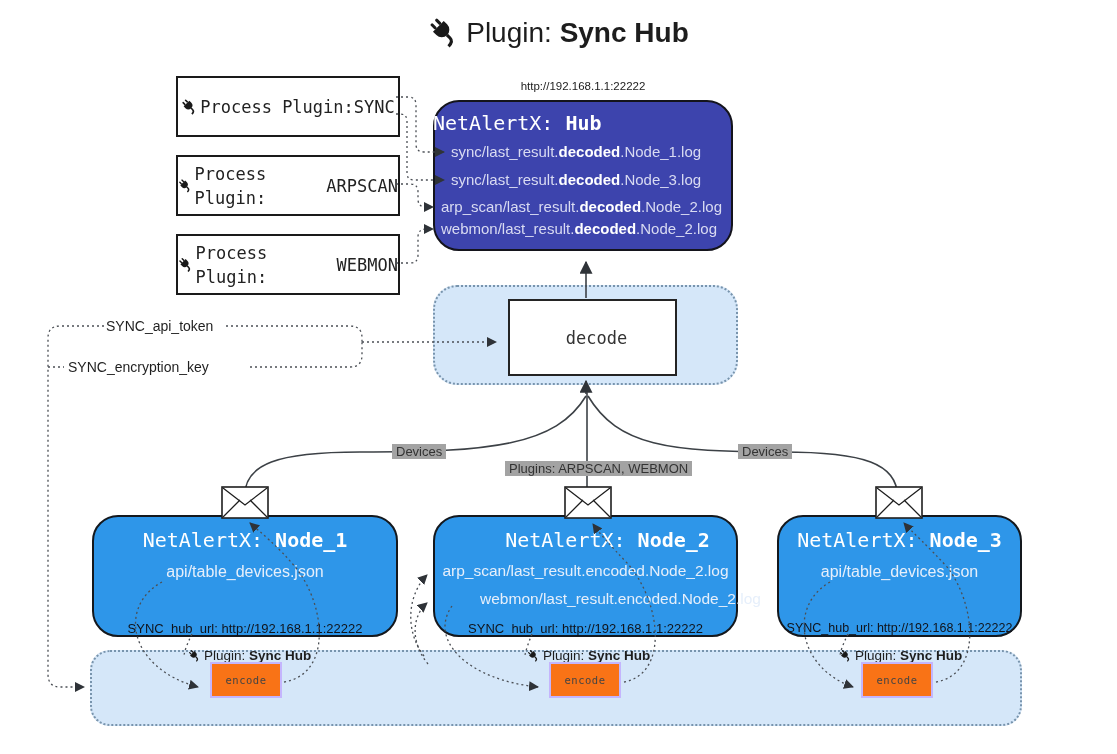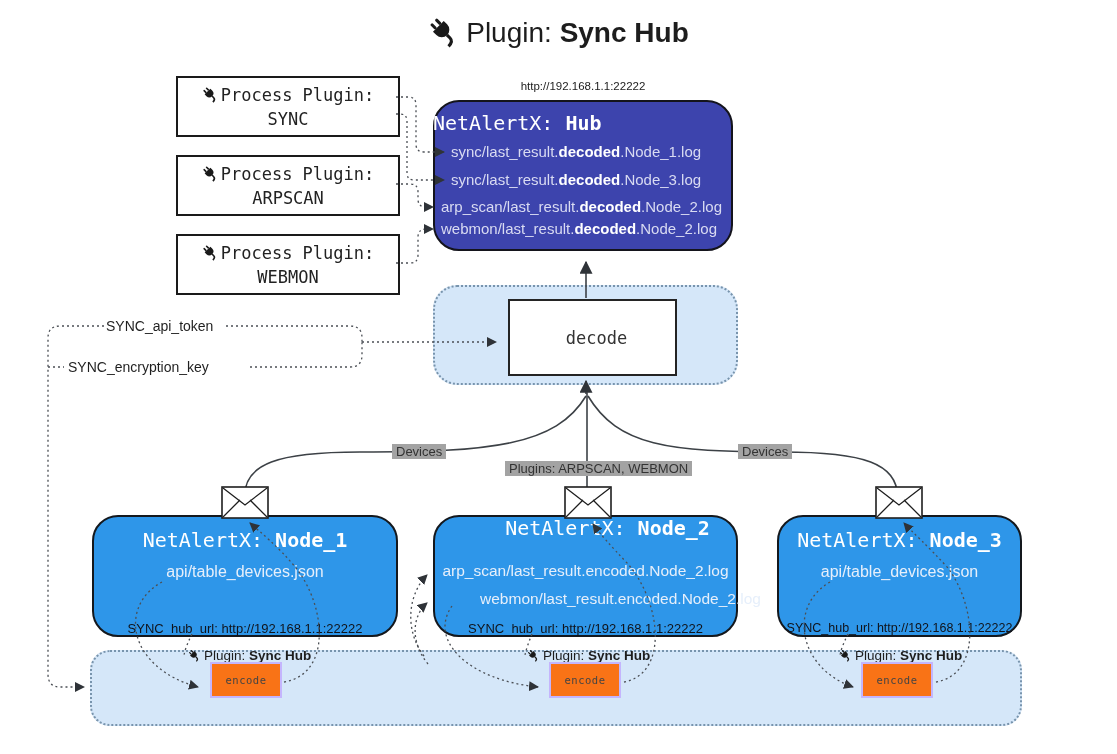--- a/index.html
+++ b/index.html
@@ -6,21 +6,21 @@
   #canvas{position:relative;width:1117px;height:754px;background:#fff;overflow:hidden;
           font-family:"Liberation Sans","DejaVu Sans",sans-serif;color:#222;}
   .abs{position:absolute;}
   
   #page-title{left:0;top:16px;width:1117px;text-align:center;font-size:28px;color:#1d1d1d;z-index:2;}
   #page-title .plug{vertical-align:-6px;margin-right:6px;}
   .b{font-weight:bold;}
   
   .pbox{left:176px;width:220px;height:57px;background:#fff;border:2px solid #1a1a1a;z-index:2;
         font-family:"DejaVu Sans Mono","Liberation Mono",monospace;font-size:17px;color:#222;
-        display:flex;flex-direction:column;justify-content:center;align-items:center;line-height:24px;}
+        display:flex;flex-direction:row;justify-content:center;align-items:center;line-height:24px;}
   .pbox .l1{display:flex;align-items:center;gap:2px;}
   
   #hub{left:433px;top:100px;width:300px;height:151px;background:#3d44ad;border:2px solid #14141c;
        border-radius:26px;z-index:1;box-sizing:border-box;}
   #hub-title{left:433px;top:111px;width:300px;text-align:left;z-index:2;color:#fff;
        font-family:"DejaVu Sans Mono","Liberation Mono",monospace;font-size:20px;}
   .hubline{z-index:2;font-size:15px;color:#d9dbf2;white-space:nowrap;}
   .hubline .b{color:#fff;}
   #hub-url{left:433px;top:80px;width:300px;text-align:center;font-size:11.5px;color:#1c1c1c;z-index:2;}
   
@@ -121,21 +121,21 @@
   <div class="abs edge-lbl" style="left:392px;top:444px;">Devices</div>
   <div class="abs edge-lbl" style="left:505px;top:461px;">Plugins: ARPSCAN, WEBMON</div>
   <div class="abs edge-lbl" style="left:738px;top:444px;">Devices</div>
 
   <div class="abs node" style="left:92px;top:515px;width:306px;height:122px;"></div>
   <div class="abs node-title" style="left:92px;top:528px;width:306px;"><span>NetAlertX: </span><span class="b">Node_1</span></div>
   <div class="abs node-line" style="left:92px;top:563px;width:306px;">api/table_devices.json</div>
   <div class="abs node-url" style="left:92px;top:621px;width:306px;">SYNC_hub_url: http://192.168.1.1:22222</div>
 
   <div class="abs node" style="left:433px;top:515px;width:305px;height:122px;"></div>
-  <div class="abs node-title" style="left:433px;top:516px;width:349px;"><span>NetAlertX: </span><span class="b">Node_2</span></div>
+  <div class="abs node-title" style="left:433px;top:528px;width:349px;"><span>NetAlertX: </span><span class="b">Node_2</span></div>
   <div class="abs node-line" style="left:433px;top:562px;width:305px;font-size:15.5px;">arp_scan/last_result.encoded.Node_2.log</div>
   <div class="abs node-line" style="left:433px;top:590px;width:305px;font-size:15.5px;padding-left:35px;">webmon/last_result.encoded.Node_2.log</div>
   <div class="abs node-url" style="left:433px;top:621px;width:305px;">SYNC_hub_url: http://192.168.1.1:22222</div>
 
   <div class="abs node" style="left:777px;top:515px;width:245px;height:122px;"></div>
   <div class="abs node-title" style="left:777px;top:528px;width:245px;"><span>NetAlertX: </span><span class="b">Node_3</span></div>
   <div class="abs node-line" style="left:777px;top:563px;width:245px;">api/table_devices.json</div>
   <div class="abs node-url" style="left:777px;top:621px;width:245px;font-size:12.5px;">SYNC_hub_url: http://192.168.1.1:22222</div>
 
   <div id="sync-band" class="abs"></div>

